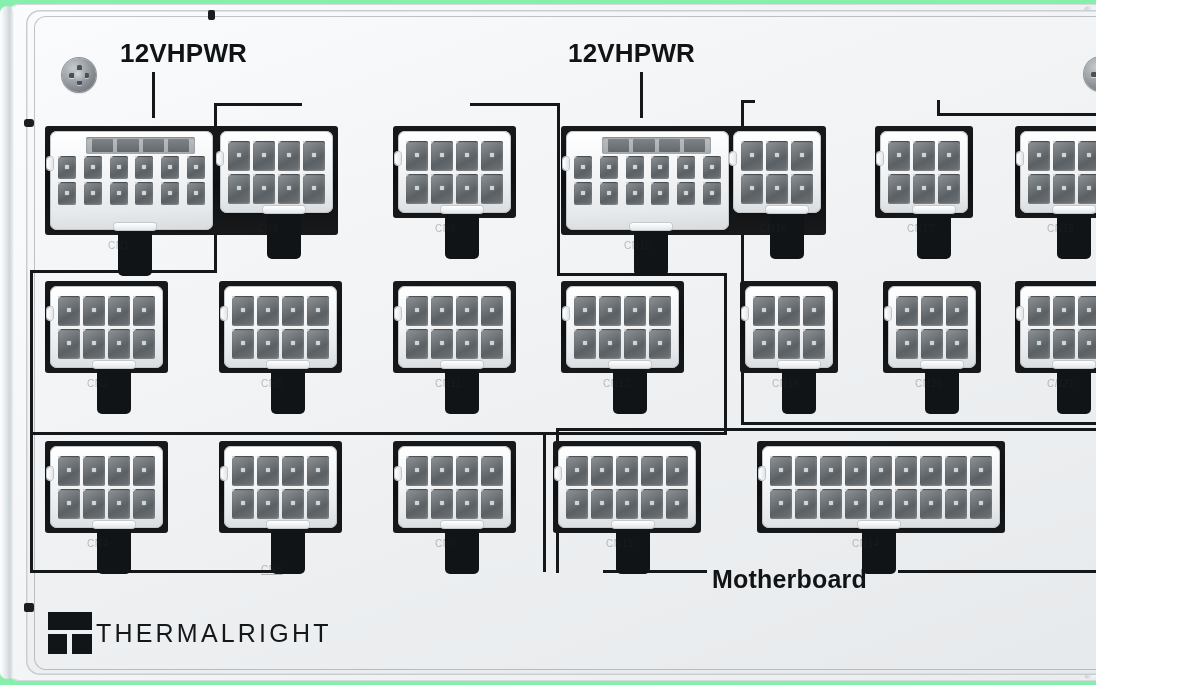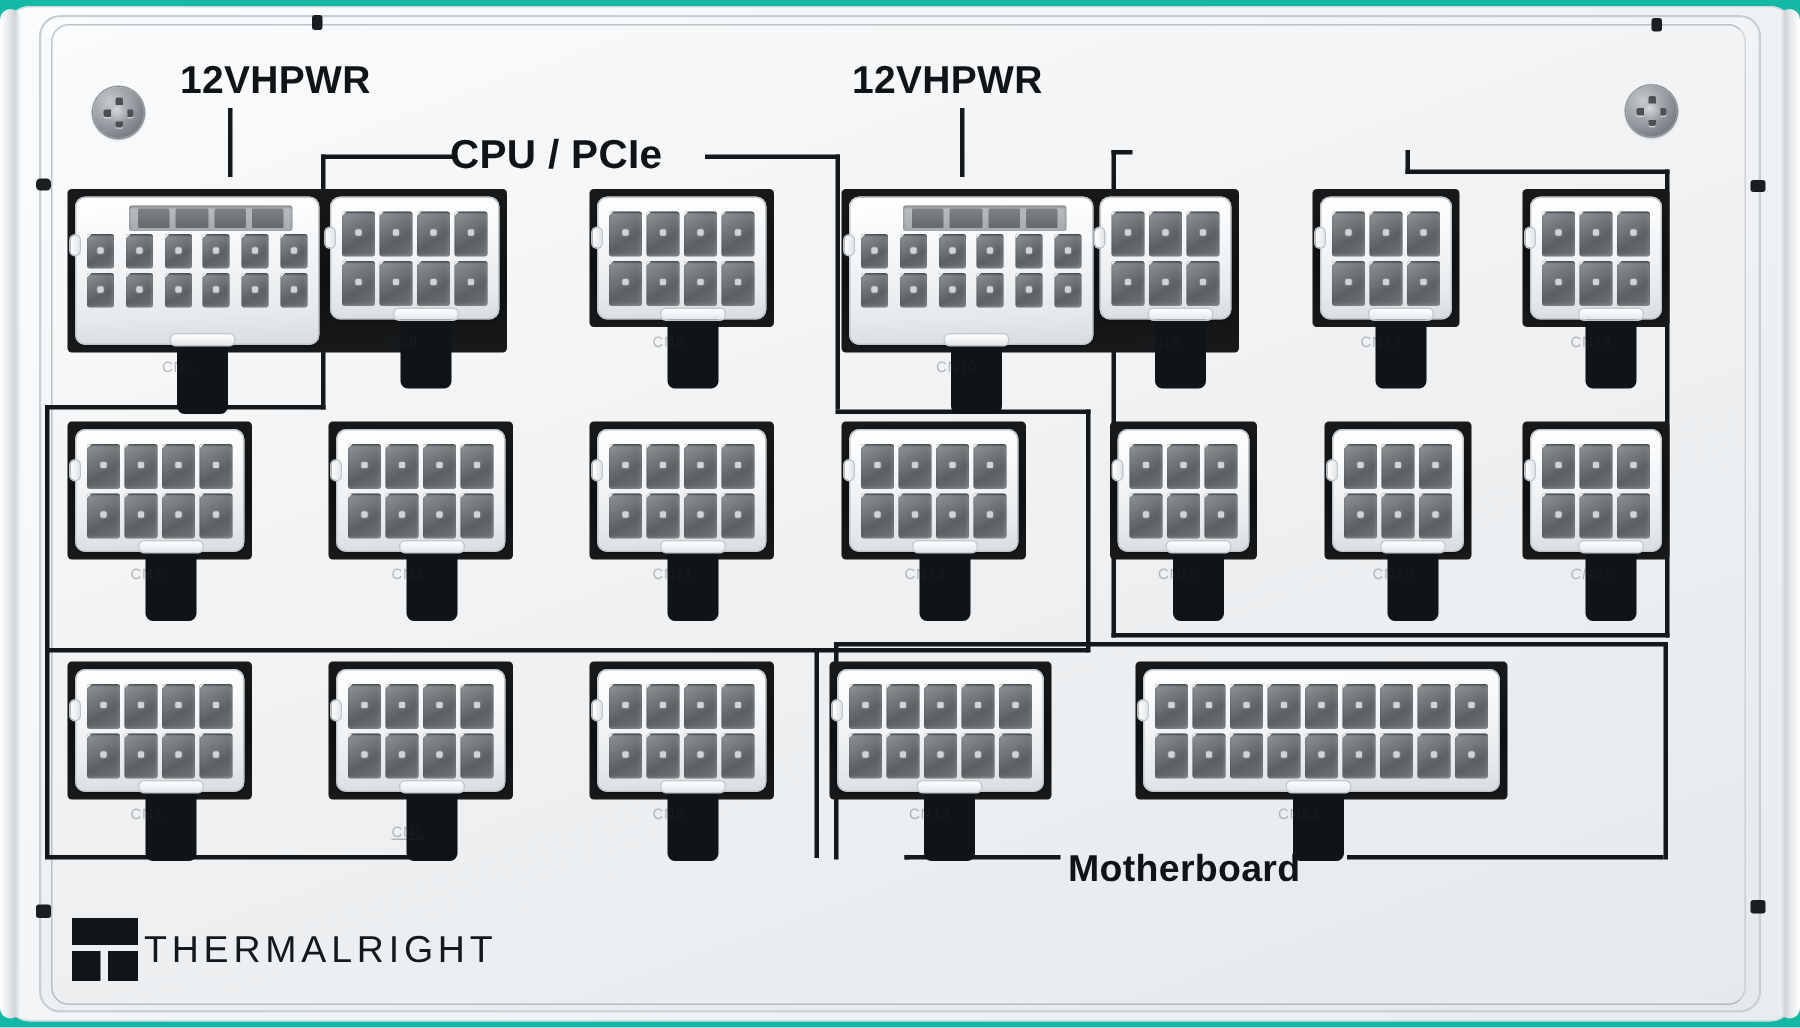--- a/index.html
+++ b/index.html
@@ -3,23 +3,23 @@
 <meta charset="utf-8">
 <title>PSU Modular Panel</title>
 <style>
   html,body{margin:0;padding:0;background:#ffffff;}
   body{
     font-family:"Liberation Sans", sans-serif;
     -webkit-font-smoothing:antialiased;
   }
   #stage{
     position:relative;
-    width:1200px;height:685px;
+    width:1096px;height:685px;
     overflow:hidden;
-    background:#14b8a6;
+    background:#86efac;
   }
 
   
   .panel-outer{
     position:absolute;left:4px;top:4px;width:1192px;height:677px;
     border-radius:16px;
     background:linear-gradient(135deg,#fbfcfd 0%,#f2f4f6 40%,#e9ecef 100%);
     box-shadow:0 0 0 1px #d6dadd inset;
   }
   
@@ -228,21 +228,20 @@
       <div class="seg" style="position: absolute; left: 603px; top: 570px; width: 3px; height: 3px; background: rgb(21, 24, 26);"></div>
       <div class="seg" style="position: absolute; left: 898px; top: 570px; width: 211px; height: 3px; background: rgb(21, 24, 26);"></div>
     </div>
 
   <div class="glabel vh" style="left:120px;top:38px;">12VHPWR</div>
   <div class="leader" style="left:152px;top:72px;height:46px;"></div>
 
   <div class="glabel vh" style="left:568px;top:38px;">12VHPWR</div>
   <div class="leader" style="left:640px;top:72px;height:46px;"></div>
 
-  <div class="glabel cpu" style="left:300px;top:88px;">CPU / PCIe</div>
 
 
   <div class="glabel mb" style="left:712px;top:565px;">Motherboard</div>
 
   <div id="connectors">
       <div class="bezel" style="left: 45px; top: 126px; width: 293px; height: 109px;"></div>
       <div class="bezel" style="left: 393px; top: 126px; width: 123px; height: 92px;"></div>
       <div class="bezel" style="left: 561px; top: 126px; width: 265px; height: 109px;"></div>
       <div class="bezel" style="left: 875px; top: 126px; width: 98px; height: 92px;"></div>
       <div class="bezel" style="left: 1015px; top: 126px; width: 98px; height: 92px;"></div>
@@ -794,21 +793,21 @@
             <span class="dot"></span>
           </div>
           <div class="pin">
             <span class="dot"></span>
           </div>
         </div>
       </div>
       <div class="tab" style="left: 271px; top: 526px; width: 34px; height: 48px;">
         <span class="cap"></span>
       </div>
-      <div class="cid" style="left: 261px; top: 550px; text-decoration: underline;">CN5</div>
+      <div class="cid" style="left: 261px; top: 564px; text-decoration: underline;">CN5</div>
       <div class="conn" title="CN6 8-pin" style="left: 398px; top: 446px; width: 113px; height: 82px;">
         <div class="shell"></div>
         <div class="nub"></div>
         <div class="grid" style="left: 8px; top: 10px; grid-template-columns: repeat(4, 22px); grid-auto-rows: 30px;">
           <div class="pin">
             <span class="dot"></span>
           </div>
           <div class="pin">
             <span class="dot"></span>
           </div>

